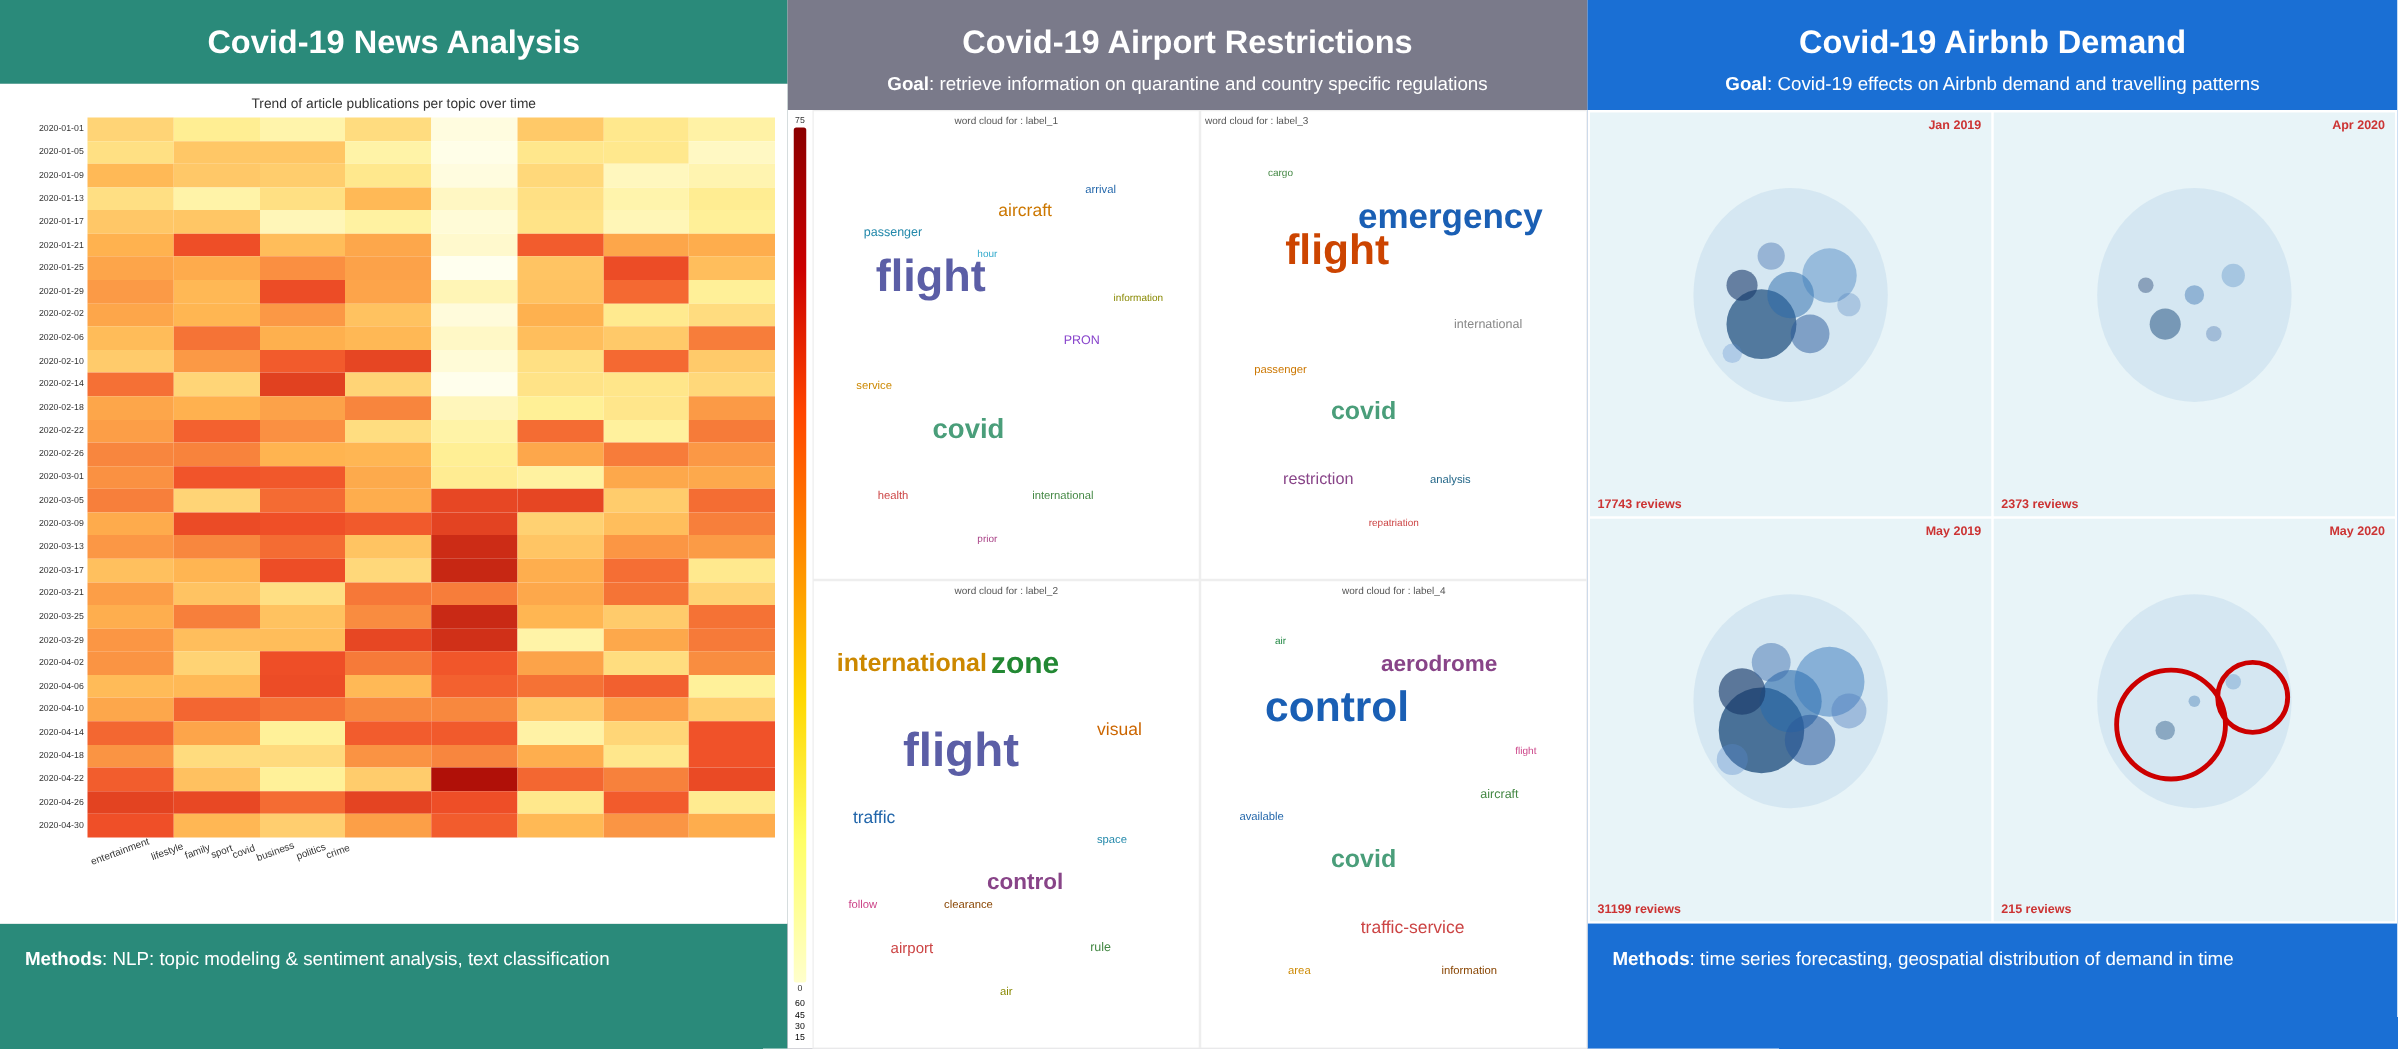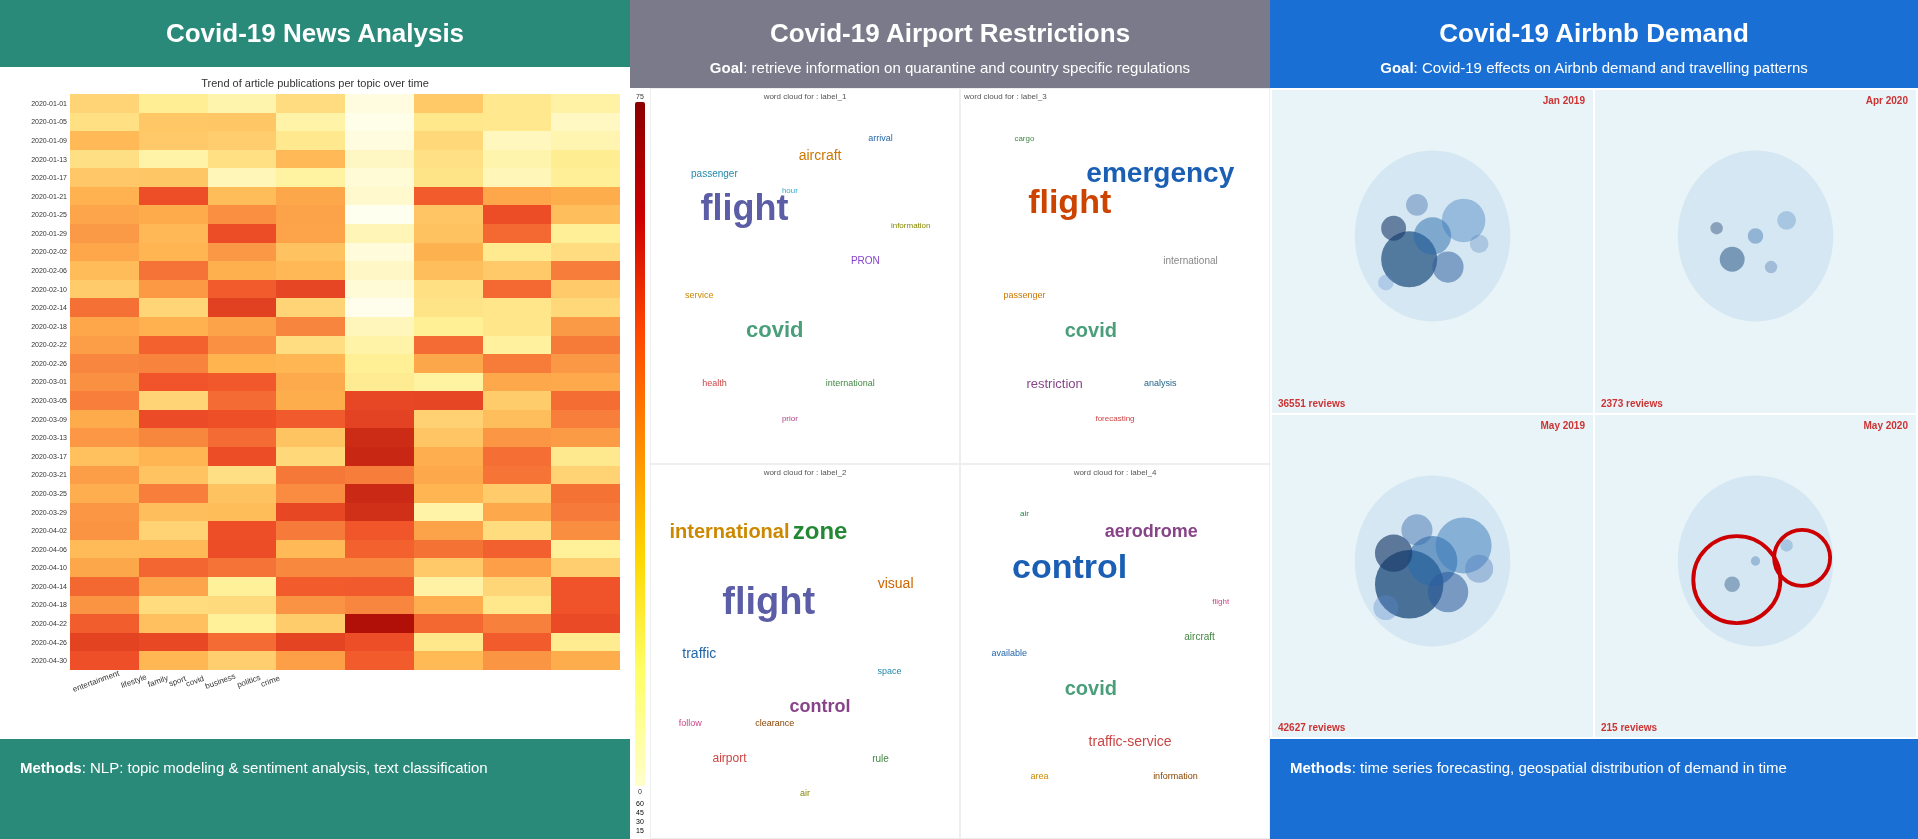--- a/index.html
+++ b/index.html
@@ -563,21 +563,21 @@
         <span style="font-size:7px; color:#333; margin-top:2px;">0</span>
         <div style="margin-top:5px; font-size:7px; display:flex; flex-direction:column; align-items:center; gap:2px;">
           <span>60</span>
           <span>45</span>
           <span>30</span>
           <span>15</span>
         </div>
       </div>
 
       <div style="position:relative; overflow:hidden; border:1px solid #eee; background:white; padding:3px;">
-        <div style="font-size:8px; color:#555; text-align:center; margin-bottom:2px;">word cloud for : label_1</div>
+        <div style="font-size:8px; color:#555; text-align:center; margin-bottom:15px;">word cloud for : label_1</div>
         <div style="position:relative; width:100%; height:calc(100% - 18px); display:flex; align-items:center; justify-content:center; flex-wrap:wrap; overflow:hidden;">
           <span style="font-size:36px; font-weight:bold; color:#5b5ea6; position:absolute; top:30%; left:30%; transform:translate(-50%,-50%);">flight</span>
           <span style="font-size:22px; font-weight:bold; color:#4a9e7a; position:absolute; top:65%; left:40%; transform:translate(-50%,-50%);">covid</span>
           <span style="font-size:14px; color:#cc7700; position:absolute; top:15%; left:55%; transform:translate(-50%,-50%);">aircraft</span>
           <span style="font-size:10px; color:#2288aa; position:absolute; top:20%; left:20%; transform:translate(-50%,-50%);">passenger</span>
           <span style="font-size:10px; color:#8844cc; position:absolute; top:45%; left:70%; transform:translate(-50%,-50%);">PRON</span>
           <span style="font-size:9px; color:#cc4444; position:absolute; top:80%; left:20%; transform:translate(-50%,-50%);">health</span>
           <span style="font-size:9px; color:#448844; position:absolute; top:80%; left:65%; transform:translate(-50%,-50%);">international</span>
           <span style="font-size:9px; color:#cc8800; position:absolute; top:55%; left:15%; transform:translate(-50%,-50%);">service</span>
           <span style="font-size:9px; color:#2266aa; position:absolute; top:10%; left:75%; transform:translate(-50%,-50%);">arrival</span>
@@ -591,21 +591,21 @@
         <div style="font-size:8px; color:#555; text-align:left; margin-bottom:2px;">word cloud for : label_3</div>
         <div style="position:relative; width:100%; height:calc(100% - 18px); display:flex; align-items:center; justify-content:center; flex-wrap:wrap; overflow:hidden;">
           <span style="font-size:34px; font-weight:bold; color:#cc4400; position:absolute; top:28%; left:35%; transform:translate(-50%,-50%);">flight</span>
           <span style="font-size:20px; font-weight:bold; color:#4a9e7a; position:absolute; top:65%; left:42%; transform:translate(-50%,-50%);">covid</span>
           <span style="font-size:28px; font-weight:bold; color:#1a5fb4; position:absolute; top:20%; left:65%; transform:translate(-50%,-50%);">emergency</span>
           <span style="font-size:10px; color:#888; position:absolute; top:45%; left:75%; transform:translate(-50%,-50%);">international</span>
           <span style="font-size:9px; color:#cc7700; position:absolute; top:55%; left:20%; transform:translate(-50%,-50%);">passenger</span>
           <span style="font-size:13px; color:#884488; position:absolute; top:80%; left:30%; transform:translate(-50%,-50%);">restriction</span>
           <span style="font-size:9px; color:#226688; position:absolute; top:80%; left:65%; transform:translate(-50%,-50%);">analysis</span>
           <span style="font-size:8px; color:#448844; position:absolute; top:10%; left:20%; transform:translate(-50%,-50%);">cargo</span>
-          <span style="font-size:8px; color:#cc4444; position:absolute; top:90%; left:50%; transform:translate(-50%,-50%);">forecasting</span>
+          <span style="font-size:8px; color:#cc4444; position:absolute; top:90%; left:50%; transform:translate(-50%,-50%);">repatriation</span>
         </div>
       </div>
 
       <div style="position:relative; overflow:hidden; border:1px solid #eee; background:white; padding:3px;">
         <div style="font-size:8px; color:#555; text-align:center; margin-bottom:2px;">word cloud for : label_2</div>
         <div style="position:relative; width:100%; height:calc(100% - 18px); display:flex; align-items:center; justify-content:center; flex-wrap:wrap; overflow:hidden;">
           <span style="font-size:38px; font-weight:bold; color:#5b5ea6; position:absolute; top:35%; left:38%; transform:translate(-50%,-50%);">flight</span>
           <span style="font-size:24px; font-weight:bold; color:#228833; position:absolute; top:15%; left:55%; transform:translate(-50%,-50%);">zone</span>
           <span style="font-size:20px; font-weight:bold; color:#cc8800; position:absolute; top:15%; left:25%; transform:translate(-50%,-50%);">international</span>
           <span style="font-size:18px; font-weight:bold; color:#884488; position:absolute; top:65%; left:55%; transform:translate(-50%,-50%);">control</span>
@@ -658,21 +658,21 @@
           <ellipse cx="100" cy="70" rx="50" ry="55" fill="#b8d4e8" opacity="0.4"></ellipse>
           <circle cx="85" cy="85" r="18" fill="#1a4a7a" opacity="0.7"></circle>
           <circle cx="100" cy="70" r="12" fill="#2a6aaa" opacity="0.5"></circle>
           <circle cx="120" cy="60" r="14" fill="#3a7abb" opacity="0.4"></circle>
           <circle cx="75" cy="65" r="8" fill="#1a3a6a" opacity="0.6"></circle>
           <circle cx="110" cy="90" r="10" fill="#2a5a9a" opacity="0.5"></circle>
           <circle cx="90" cy="50" r="7" fill="#3a6aaa" opacity="0.4"></circle>
           <circle cx="130" cy="75" r="6" fill="#4a7abb" opacity="0.3"></circle>
           <circle cx="70" cy="100" r="5" fill="#5a8acc" opacity="0.3"></circle>
         </svg>
-        <div style="position:absolute; bottom:4px; left:6px; font-size:10px; color:#cc3333; font-weight:bold;">36551 reviews</div>
+        <div style="position:absolute; bottom:4px; left:6px; font-size:10px; color:#cc3333; font-weight:bold;">17743 reviews</div>
       </div>
 
       <div style="position:relative; background:#e8f4f8; overflow:hidden;">
         <div style="position:absolute; top:5px; right:8px; font-size:10px; color:#cc3333; font-weight:bold;">Apr 2020</div>
         <svg viewBox="0 0 200 150" style="width:100%; height:100%; padding:10px 5px 25px 5px;">
           <ellipse cx="100" cy="70" rx="50" ry="55" fill="#b8d4e8" opacity="0.4"></ellipse>
           <circle cx="85" cy="85" r="8" fill="#1a4a7a" opacity="0.5"></circle>
           <circle cx="100" cy="70" r="5" fill="#2a6aaa" opacity="0.4"></circle>
           <circle cx="120" cy="60" r="6" fill="#3a7abb" opacity="0.3"></circle>
           <circle cx="75" cy="65" r="4" fill="#1a3a6a" opacity="0.4"></circle>
@@ -687,21 +687,21 @@
           <ellipse cx="100" cy="70" rx="50" ry="55" fill="#b8d4e8" opacity="0.4"></ellipse>
           <circle cx="85" cy="85" r="22" fill="#1a4a7a" opacity="0.75"></circle>
           <circle cx="100" cy="70" r="16" fill="#2a6aaa" opacity="0.6"></circle>
           <circle cx="120" cy="60" r="18" fill="#3a7abb" opacity="0.5"></circle>
           <circle cx="75" cy="65" r="12" fill="#1a3a6a" opacity="0.65"></circle>
           <circle cx="110" cy="90" r="13" fill="#2a5a9a" opacity="0.55"></circle>
           <circle cx="90" cy="50" r="10" fill="#3a6aaa" opacity="0.45"></circle>
           <circle cx="130" cy="75" r="9" fill="#4a7abb" opacity="0.4"></circle>
           <circle cx="70" cy="100" r="8" fill="#5a8acc" opacity="0.35"></circle>
         </svg>
-        <div style="position:absolute; bottom:4px; left:6px; font-size:10px; color:#cc3333; font-weight:bold;">42627 reviews</div>
+        <div style="position:absolute; bottom:4px; left:6px; font-size:10px; color:#cc3333; font-weight:bold;">31199 reviews</div>
       </div>
 
       <div style="position:relative; background:#e8f4f8; overflow:hidden;">
         <div style="position:absolute; top:5px; right:8px; font-size:10px; color:#cc3333; font-weight:bold;">May 2020</div>
         <svg viewBox="0 0 200 150" style="width:100%; height:100%; padding:10px 5px 25px 5px;">
           <ellipse cx="100" cy="70" rx="50" ry="55" fill="#b8d4e8" opacity="0.4"></ellipse>
 
           <circle cx="85" cy="85" r="5" fill="#1a4a7a" opacity="0.4"></circle>
           <circle cx="100" cy="70" r="3" fill="#2a6aaa" opacity="0.35"></circle>
           <circle cx="120" cy="60" r="4" fill="#3a7abb" opacity="0.3"></circle>

